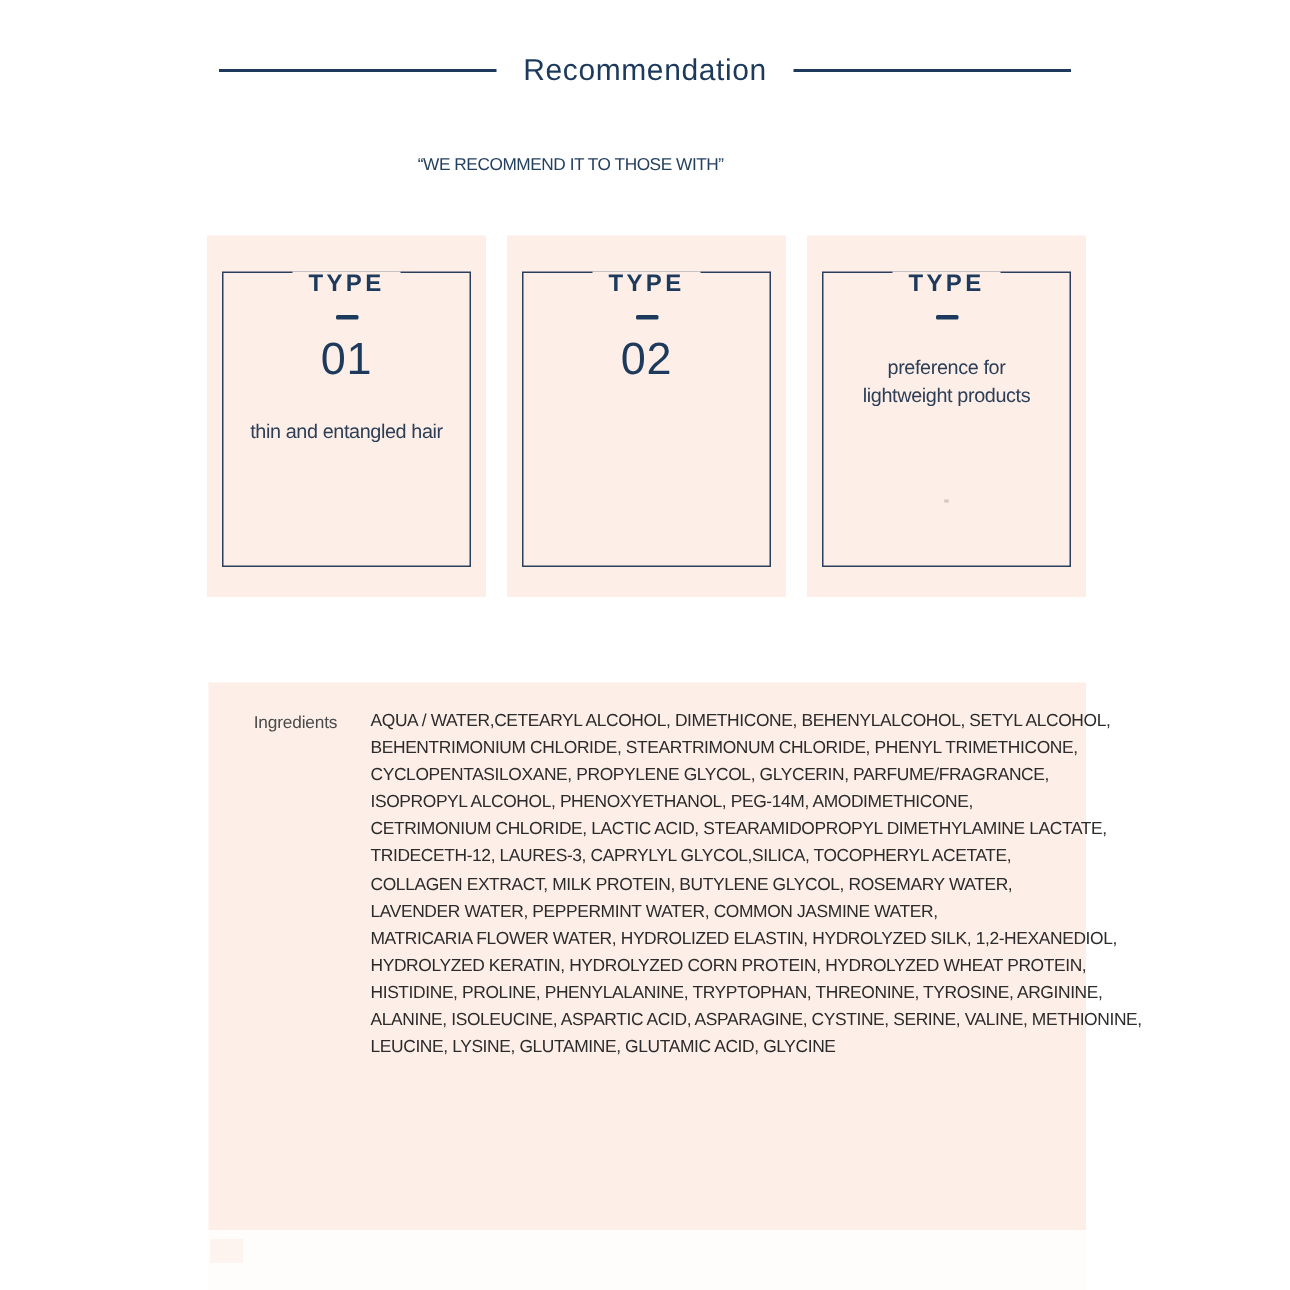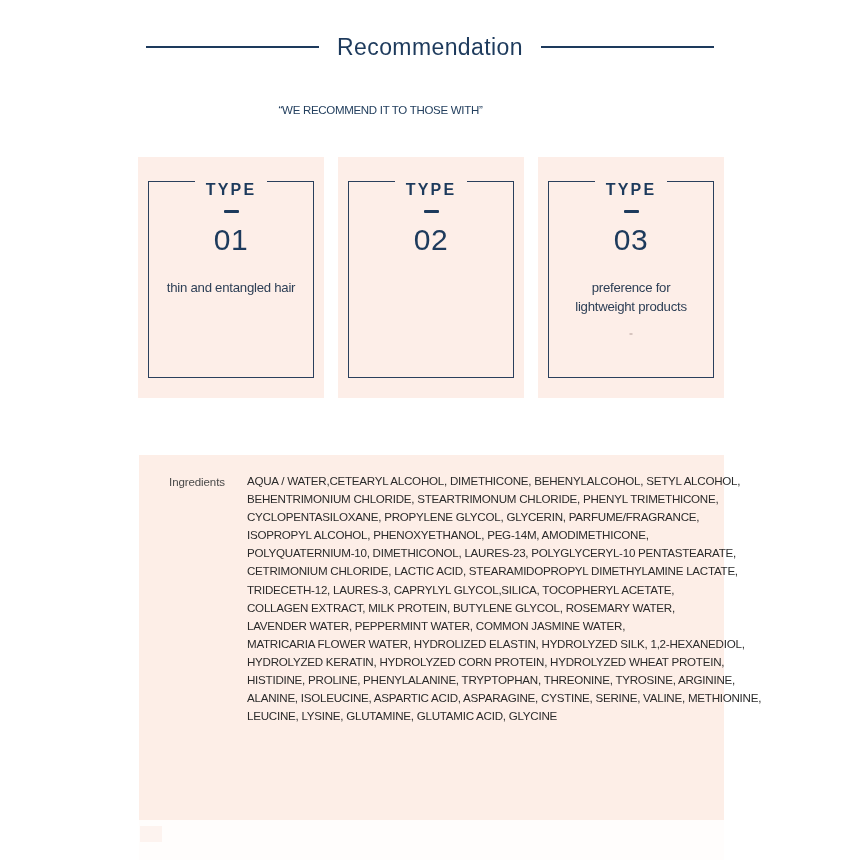--- a/index.html
+++ b/index.html
@@ -37,21 +37,21 @@
     justify-content: center;
     gap: 14px;
   }
   .title-rule {
     flex: 1 1 auto;
     height: 2px;
     background: #1d3a5c;
   }
   .page-title {
     flex: 0 0 auto;
-    font-size: 23px;
+    font-size: 20px;
     font-weight: 400;
     letter-spacing: 0.4px;
     color: #1d3a5c;
     white-space: nowrap;
     padding: 0 4px;
   }
   .subtitle {
     position: absolute;
     left: 0;
     top: 104px;
@@ -222,36 +222,34 @@
       <div class="type-dash"></div>
       <div class="type-number">02</div>
     </div>
   </div>
 
   <div class="type-card">
     <div class="card-frame"></div>
     <div class="card-inner">
       <div class="type-label">TYPE</div>
       <div class="type-dash"></div>
-      <div class="type-number">03</div>
       <div class="type-desc"><span>preference for</span><br><span>lightweight products</span></div>
     </div>
     <div class="type-speck"></div>
   </div>
 
 </div>
 
 <div class="ingredients-panel">
   <div class="ingredients-label">Ingredients</div>
   <div class="ingredients-body">
       <div class="ingredient-line">AQUA / WATER,CETEARYL ALCOHOL, DIMETHICONE, BEHENYLALCOHOL, SETYL ALCOHOL,</div>
       <div class="ingredient-line">BEHENTRIMONIUM CHLORIDE, STEARTRIMONUM CHLORIDE, PHENYL TRIMETHICONE,</div>
       <div class="ingredient-line">CYCLOPENTASILOXANE, PROPYLENE GLYCOL, GLYCERIN, PARFUME/FRAGRANCE,</div>
       <div class="ingredient-line">ISOPROPYL ALCOHOL, PHENOXYETHANOL, PEG-14M, AMODIMETHICONE,</div>
-      <div class="ingredient-line">POLYQUATERNIUM-10, DIMETHICONOL, LAURES-23, POLYGLYCERYL-10 PENTASTEARATE,</div>
       <div class="ingredient-line">CETRIMONIUM CHLORIDE, LACTIC ACID, STEARAMIDOPROPYL DIMETHYLAMINE LACTATE,</div>
       <div class="ingredient-line">TRIDECETH-12, LAURES-3, CAPRYLYL GLYCOL,SILICA, TOCOPHERYL ACETATE,</div>
       <div class="ingredient-line">COLLAGEN EXTRACT, MILK PROTEIN, BUTYLENE GLYCOL, ROSEMARY WATER,</div>
       <div class="ingredient-line">LAVENDER WATER, PEPPERMINT WATER, COMMON JASMINE WATER,</div>
       <div class="ingredient-line">MATRICARIA FLOWER WATER, HYDROLIZED ELASTIN, HYDROLYZED SILK, 1,2-HEXANEDIOL,</div>
       <div class="ingredient-line">HYDROLYZED KERATIN, HYDROLYZED CORN PROTEIN, HYDROLYZED WHEAT PROTEIN,</div>
       <div class="ingredient-line">HISTIDINE, PROLINE, PHENYLALANINE, TRYPTOPHAN, THREONINE, TYROSINE, ARGININE,</div>
       <div class="ingredient-line">ALANINE, ISOLEUCINE, ASPARTIC ACID, ASPARAGINE, CYSTINE, SERINE, VALINE, METHIONINE,</div>
       <div class="ingredient-line">LEUCINE, LYSINE, GLUTAMINE, GLUTAMIC ACID, GLYCINE</div>
     </div>

